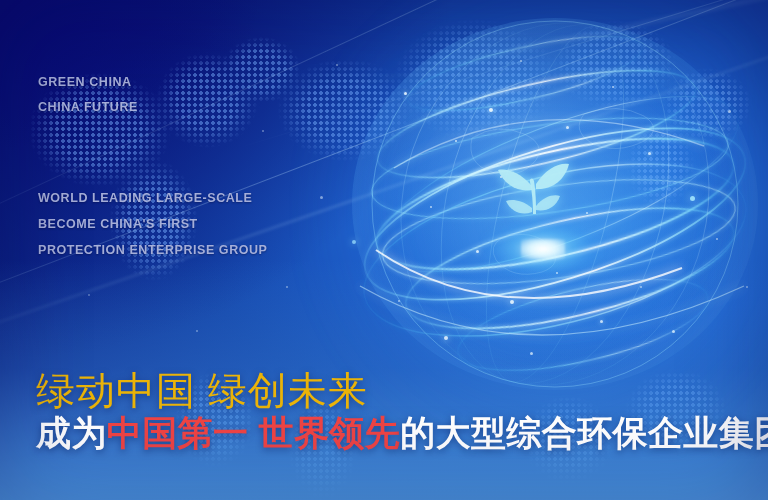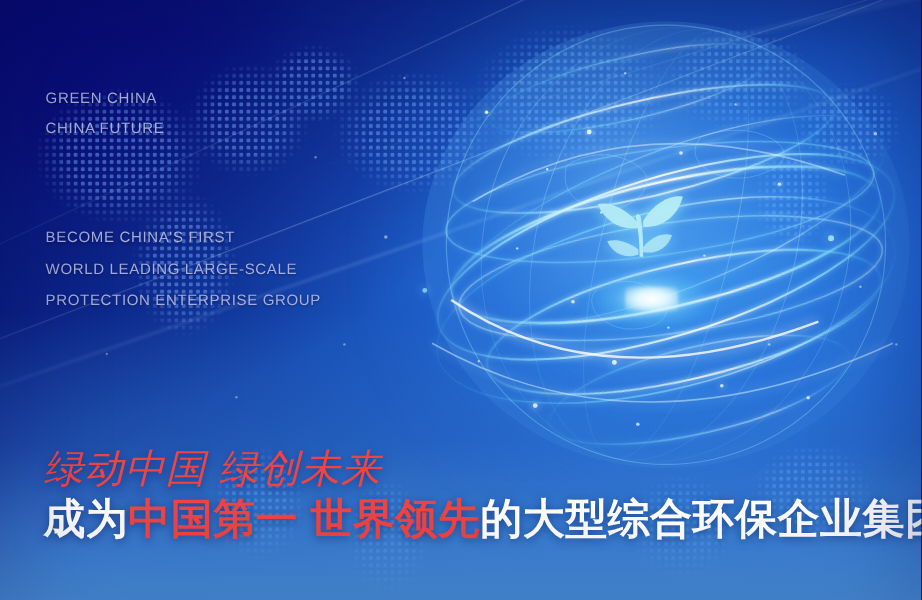--- a/index.html
+++ b/index.html
@@ -125,41 +125,40 @@
   
   .particles{position:absolute;inset:0;}
   .p{position:absolute;border-radius:50%;background:#eaf8ff;}
 
   
   .tag-block{position:absolute;left:38px;}
   .tag-block.top{top:70px;}
   .tag-block.mid{top:185px;}
   .tag-line{
     font-size:12.5px;
-    font-weight:normal;
+    font-weight:bold;
     letter-spacing:.55px;
     color:rgba(178,186,224,.92);
     line-height:25px;
     white-space:nowrap;
     text-shadow:0 1px 2px rgba(5,10,60,.45);
   }
   .tag-block.mid .tag-line{line-height:26px;}
 
   .headline{
     position:absolute;left:36px;bottom:45px;
     width:706px;
   }
   .hl-1{
-    font-size:33px;
+    font-size:39px;
     line-height:40px;
-    color:#ef4444;
+    color:#eab308;
     letter-spacing:1px;
     white-space:nowrap;
     text-shadow:0 2px 7px rgba(6,22,85,.5);
-    font-style:italic;
   }
   .hl-2{
     font-size:35px;
     line-height:44px;
     font-weight:bold;
     color:#ffffff;
     letter-spacing:.4px;
     white-space:nowrap;
     text-shadow:0 2px 7px rgba(6,22,85,.5);
   }
@@ -324,22 +323,22 @@
     <div class="p" style="left:500px;top:176px;width:2px;height:2px;opacity:.8;"></div>
     <div class="p" style="left:586px;top:212px;width:2px;height:2px;opacity:.7;"></div>
   </div>
 
   <div class="tag-block top">
     <div class="tag-line">GREEN CHINA</div>
     <div class="tag-line">CHINA FUTURE</div>
   </div>
 
   <div class="tag-block mid">
+    <div class="tag-line">WORLD LEADING LARGE-SCALE</div>
     <div class="tag-line">BECOME CHINA'S FIRST</div>
-    <div class="tag-line">WORLD LEADING LARGE-SCALE</div>
     <div class="tag-line">PROTECTION ENTERPRISE GROUP</div>
   </div>
 
   <div class="headline">
     <div class="hl-1">绿动中国 绿创未来</div>
     <div class="hl-2"><span>成为</span><span class="hl-red">中国第一 世界领先</span><span>的大型综合环保企业集团</span></div>
   </div>
 
   <div class="vignette"></div>
 </div>

